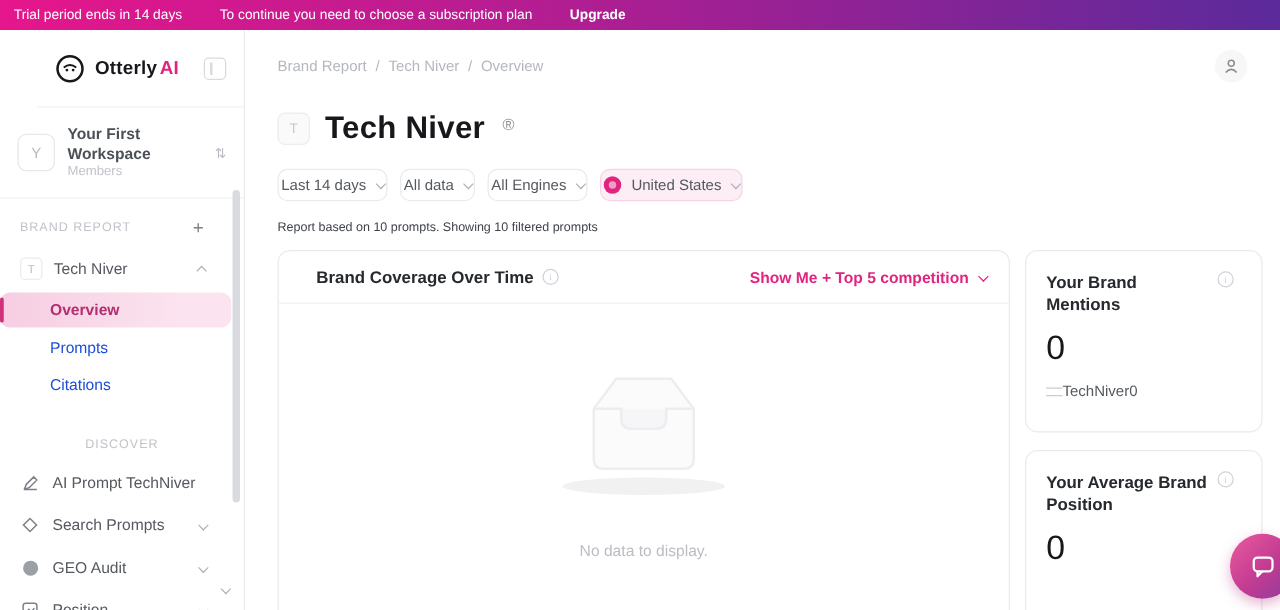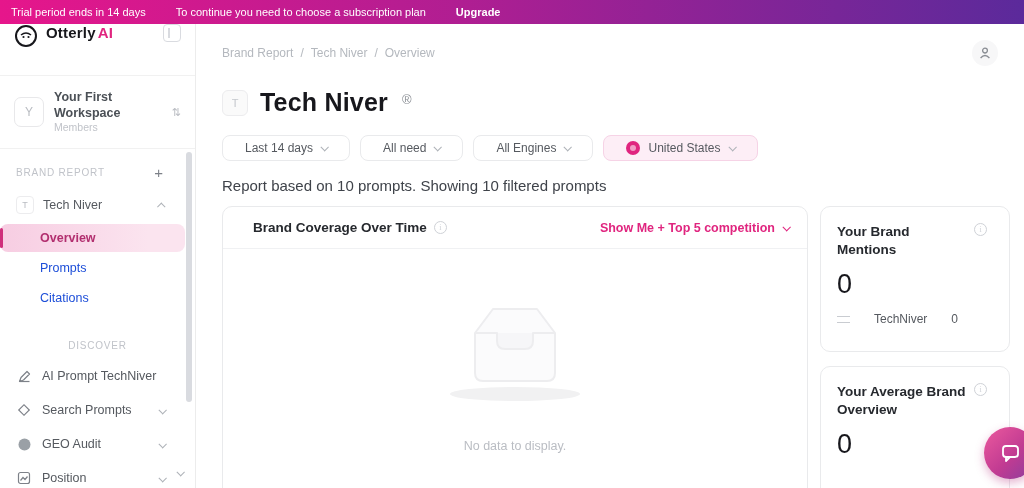--- a/index.html
+++ b/index.html
@@ -10,22 +10,22 @@
   
   .banner { position:absolute; top:0; left:0; width:1024px; height:24px;
     background:linear-gradient(90deg,#e6168b 0%, #b01e92 45%, #5b2a9b 100%);
     display:flex; align-items:center; gap:30px; padding-left:11px;
     color:#fff; font-size:11px; }
   .banner .upgrade { font-weight:bold; cursor:pointer; }
 
   
   .sidebar { position:absolute; top:24px; left:0; width:196px; height:464px;
     background:#fff; border-right:1px solid #ececec; }
-  .logo-row { display:flex; height:52px; padding:0 14px; gap:8px;
-    border-bottom:1px solid #f1f1f1; }
+  .logo-row { display:flex; align-items:center; height:62px; padding:0 14px; gap:8px;
+    border-bottom:1px solid #f1f1f1;margin-left:30px; }
   .logo-mark { width:24px; height:24px; flex:none; }
   .logo-text { font-size:15px; font-weight:bold; color:#17171c; letter-spacing:.2px; }
   .logo-text .ai { color:#e0257f; font-weight:bold; margin-left:2px; }
   .collapse-btn { margin-left:auto; width:18px; height:18px; border:1.5px solid #d9dbe0;
     border-radius:4px; position:relative; }
   .collapse-btn::after { content:""; position:absolute; left:4px; top:3px; bottom:3px;
     width:1.5px; background:#d9dbe0; }
 
   .workspace { display:flex; align-items:center; gap:10px; padding:14px 14px;
     border-bottom:1px solid #f1f1f1; }
@@ -79,29 +79,29 @@
   .user-btn { margin-left:auto; width:26px; height:26px; border-radius:50%;
     background:#f7f7f8; display:flex; align-items:center; justify-content:center; cursor:pointer; }
 
   .title-row { display:flex; align-items:center; gap:12px; padding:22px 26px 0 26px; }
   .title-avatar { width:26px; height:26px; border:1px solid #ececee; border-radius:6px;
     background:#fafafa; color:#c5c8cd; font-size:11px; display:flex; align-items:center; justify-content:center; }
   .page-title { font-size:25px; font-weight:bold; color:#17171c; letter-spacing:.2px; }
   .reg-mark { font-size:13px; color:#8a8e94; margin-left:2px; align-self:flex-start; padding-top:4px; }
 
   .filters { display:flex; align-items:center; gap:10px; padding:18px 26px 0 26px; }
-  .pill { display:flex; align-items:center; gap:8px; height:26px; padding:0 22px;
+  .pill { display:flex; align-items:center; gap:8px; height:26px; padding:0 2px;
     border:1px solid #e9eaec; border-radius:8px; font-size:12px; color:#55595f;
     background:#fff; cursor:pointer; }
   .pill.region { background:#fdeef6; border-color:#f6d3e6; }
   .region-dot { width:14px; height:14px; border-radius:50%; background:#e0257f; position:relative; }
   .region-dot::after { content:""; position:absolute; left:4px; top:4px; width:6px; height:6px;
     border-radius:50%; background:rgba(255,255,255,.55); }
 
-  .report-info { padding:16px 26px 0 26px; font-size:15px; color:#3f434a; }
+  .report-info { padding:16px 26px 0 26px; font-size:10px; color:#3f434a; }
 
   .content-row { display:flex; gap:12px; padding:12px 14px 0 26px; align-items:flex-start; }
 
   .coverage-card { flex:1; border:1px solid #e9eaec; border-radius:10px; background:#fff;
     height:470px; position:relative; }
   .card-head { display:flex; align-items:center; padding:13px 18px; border-bottom:1px solid #f0f1f3; }
   .card-title { font-size:13.5px; font-weight:bold; color:#26292e;margin-left:12px; }
   .info-icon { width:13px; height:13px; border:1.3px solid #cfd2d7; border-radius:50%;
     color:#cfd2d7; font-size:8px; display:inline-flex; align-items:center; justify-content:center;
     margin-left:7px; font-family:"Liberation Serif", serif; }
@@ -113,21 +113,21 @@
     margin:-8px auto 0 auto; }
   .empty-text { margin-top:38px; font-size:12.5px; color:#babdc3; }
 
   .right-col { width:190px; flex:none; display:flex; flex-direction:column; gap:14px; }
   .stat-card { border:1px solid #e9eaec; border-radius:10px; background:#fff; padding:16px; }
   .stat-card.first { height:146px; }
   .stat-card.second { height:300px; }
   .stat-title-row { display:flex; align-items:flex-start; }
   .stat-title { font-size:13.5px; font-weight:bold; color:#26292e; line-height:1.35; max-width:130px; }
   .stat-value { font-size:27px; color:#17171c; margin-top:10px; font-weight:500; }
-  .legend-row { display:flex; align-items:center; gap:24px; margin-top:12px;
+  .legend-row { display:flex; align-items:center; gap:0; margin-top:12px;
     font-size:12px; color:#55595f; }
   .legend-dash { width:13px; height:7px; border-top:1.6px solid #c9ccd1;
     border-bottom:1.6px solid #c9ccd1; }
 
   .chat-fab { position:absolute; left:984px; top:427px; width:52px; height:52px;
     border-radius:50%; background:linear-gradient(135deg,#ec5a9e 0%, #c13b92 55%, #8a3d9e 100%);
     display:flex; align-items:center; justify-content:center; cursor:pointer;
     box-shadow:0 4px 10px rgba(180,40,120,.35); }
 </style>
 </head>
@@ -256,21 +256,21 @@
       <span class="page-title">Tech Niver</span>
       <span class="reg-mark">®</span>
     </div>
 
     <div class="filters">
       <span class="pill">
         <span>Last 14 days</span>
         <span class="chev down"></span>
       </span>
       <span class="pill">
-        <span>All need</span>
+        <span>All data</span>
         <span class="chev down"></span>
       </span>
       <span class="pill">
         <span>All Engines</span>
         <span class="chev down"></span>
       </span>
       <span class="pill region">
         <span class="region-dot"></span>
         <span>United States</span>
         <span class="chev down"></span>
@@ -309,21 +309,21 @@
           <div class="stat-value">0</div>
           <div class="legend-row">
             <span class="legend-dash"></span>
             <span>TechNiver</span>
             <span>0</span>
           </div>
         </div>
 
         <div class="stat-card second">
           <div class="stat-title-row">
-            <span class="stat-title">Your Average Brand Overview</span>
+            <span class="stat-title">Your Average Brand Position</span>
             <span class="info-icon">i</span>
           </div>
           <div class="stat-value">0</div>
         </div>
       </div>
     </div>
   </div>
 
   <div class="chat-fab">
     <svg width="24" height="24" viewBox="0 0 24 24">

